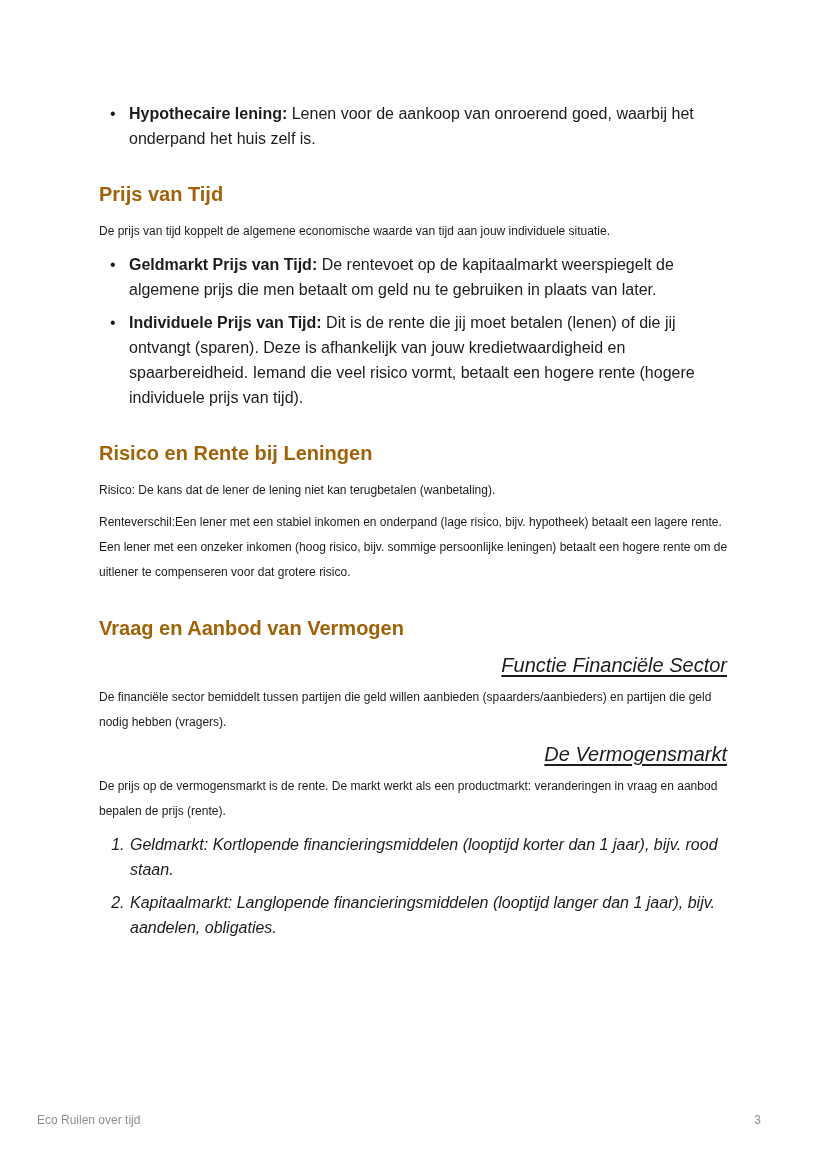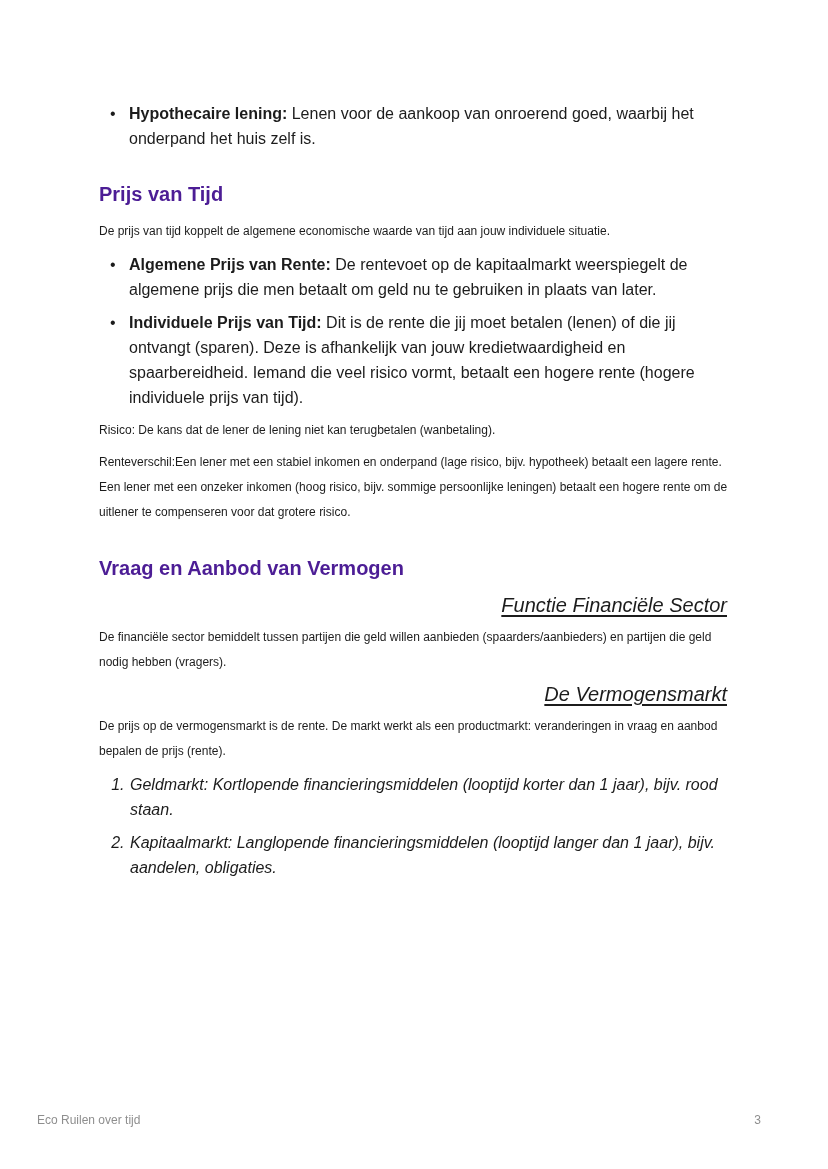--- a/index.html
+++ b/index.html
@@ -24,21 +24,21 @@
     line-height: 25px;
     margin: 1px 0;
     padding: 3px 0;
   }
   .content h2 {
     font-size: 20px;
     line-height: 26px;
     font-weight: 700;
     margin: 24px 0 6px 0;
     padding: 3px 0;
-    color: #4c1d95;
+    color: #a16207;
   }
   ul.bullets, ol.numbered {
     margin: 1px 0;
     padding-left: 30px;
   }
   ul.bullets { list-style: none; }
   ul.bullets > li {
     position: relative;
     font-size: 16px;
     line-height: 25px;
@@ -96,24 +96,25 @@
   <main class="content">
 
     <ul class="bullets first-bullet-list">
       <li><span class="term">Hypothecaire lening:</span><span> Lenen voor de aankoop van onroerend goed, waarbij het onderpand het huis zelf is.</span></li>
     </ul>
 
     <h2>Prijs van Tijd</h2>
     <p>De prijs van tijd koppelt de algemene economische waarde van tijd aan jouw individuele situatie.</p>
 
     <ul class="bullets">
-      <li><span class="term">Algemene Prijs van Rente:</span><span> De rentevoet op de kapitaalmarkt weerspiegelt de algemene prijs die men betaalt om geld nu te gebruiken in plaats van later.</span></li>
+      <li><span class="term">Geldmarkt Prijs van Tijd:</span><span> De rentevoet op de kapitaalmarkt weerspiegelt de algemene prijs die men betaalt om geld nu te gebruiken in plaats van later.</span></li>
       <li><span class="term">Individuele Prijs van Tijd:</span><span> Dit is de rente die jij moet betalen (lenen) of die jij ontvangt (sparen). Deze is afhankelijk van jouw kredietwaardigheid en spaarbereidheid. Iemand die veel risico vormt, betaalt een hogere rente (hogere individuele prijs van tijd).</span></li>
     </ul>
 
+    <h2>Risico en Rente bij Leningen</h2>
     <p>Risico: De kans dat de lener de lening niet kan terugbetalen (wanbetaling).</p>
     <p>Renteverschil:Een lener met een stabiel inkomen en onderpand (lage risico, bijv. hypotheek) betaalt een lagere rente. Een lener met een onzeker inkomen (hoog risico, bijv. sommige persoonlijke leningen) betaalt een hogere rente om de uitlener te compenseren voor dat grotere risico.</p>
 
     <h2>Vraag en Aanbod van Vermogen</h2>
 
     <div class="subheading">Functie Financiële Sector</div>
     <p>De financiële sector bemiddelt tussen partijen die geld willen aanbieden (spaarders/aanbieders) en partijen die geld nodig hebben (vragers).</p>
 
     <div class="subheading">De Vermogensmarkt</div>
     <p>De prijs op de vermogensmarkt is de rente. De markt werkt als een productmarkt: veranderingen in vraag en aanbod bepalen de prijs (rente).</p>

